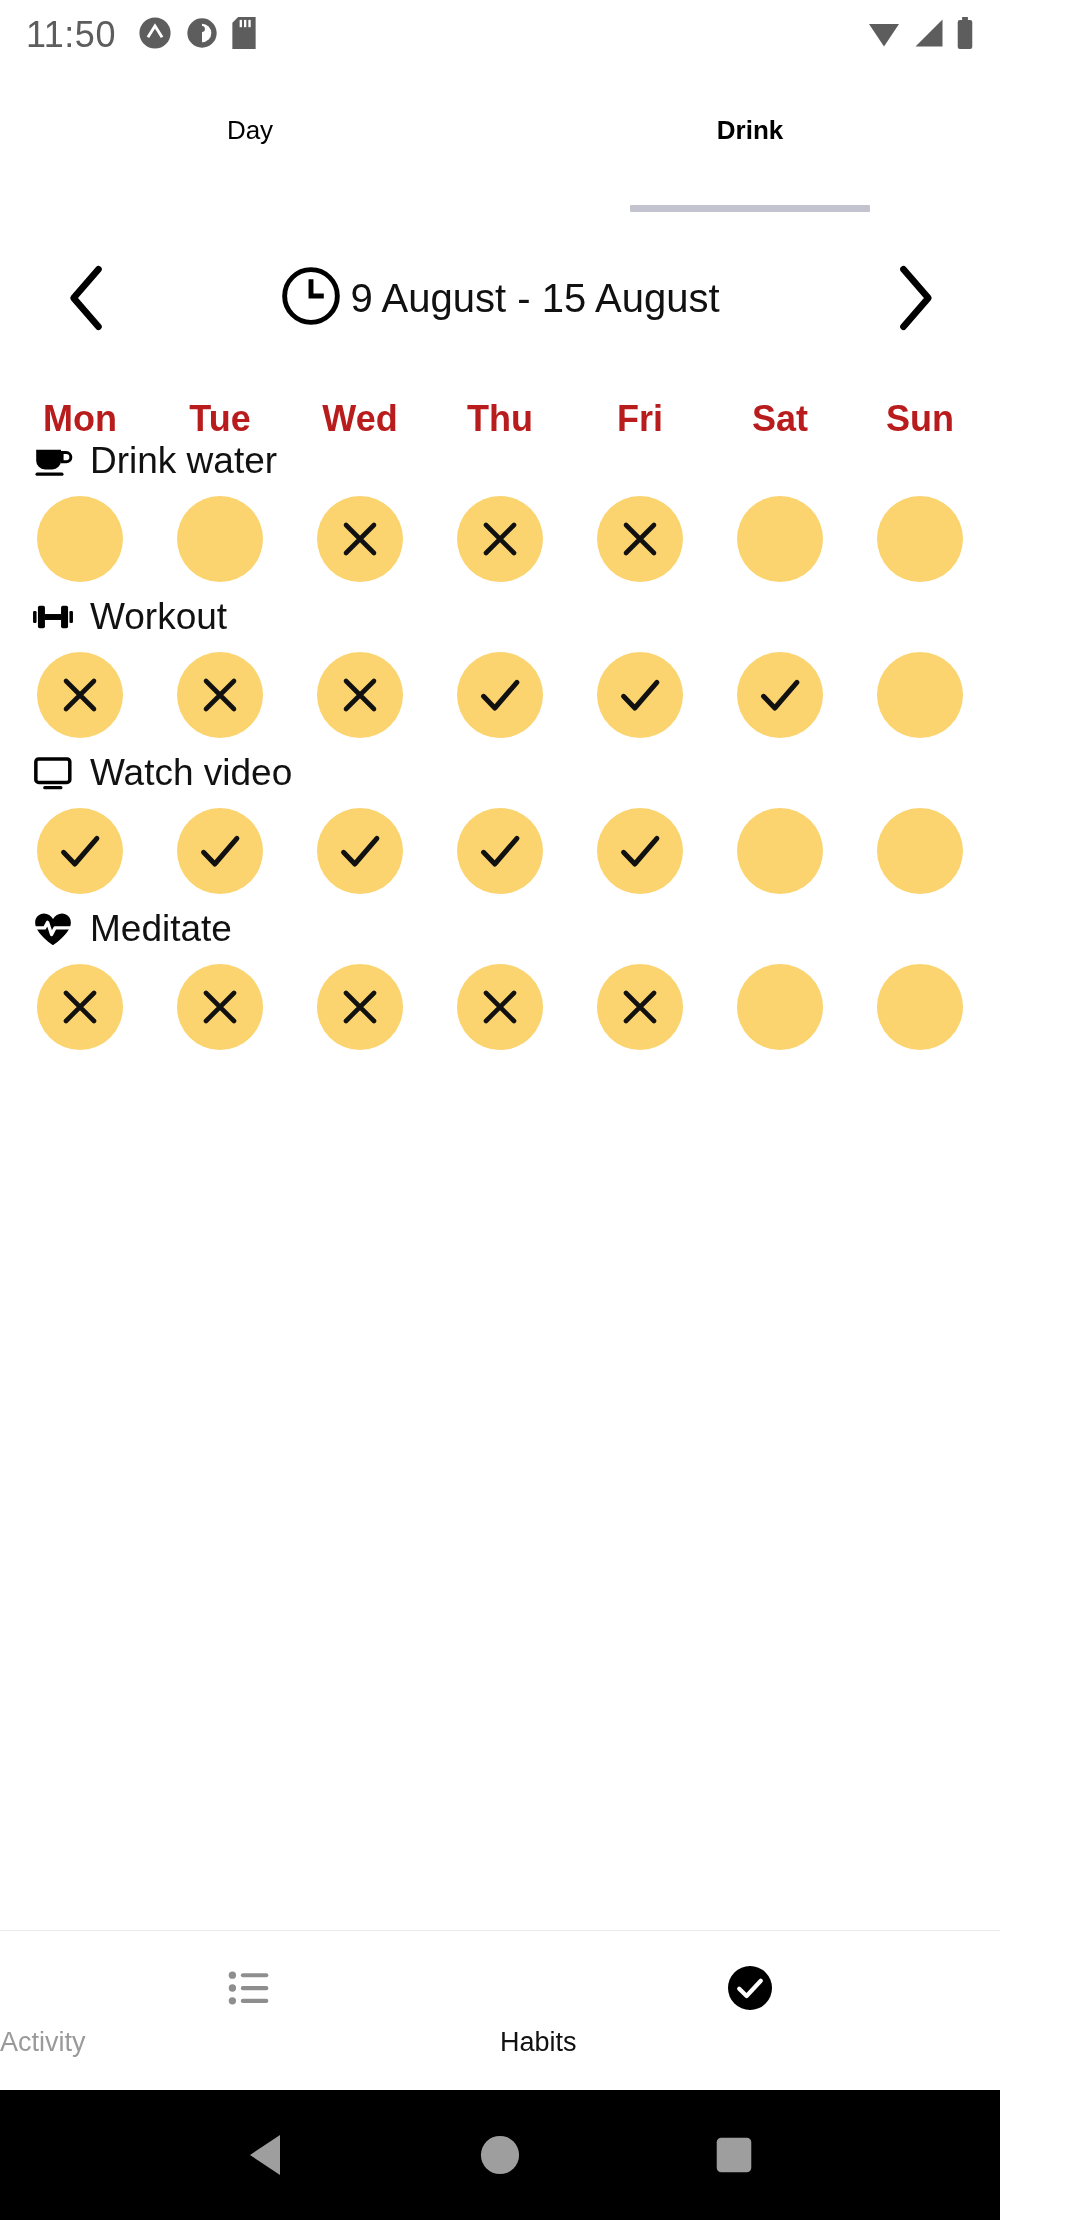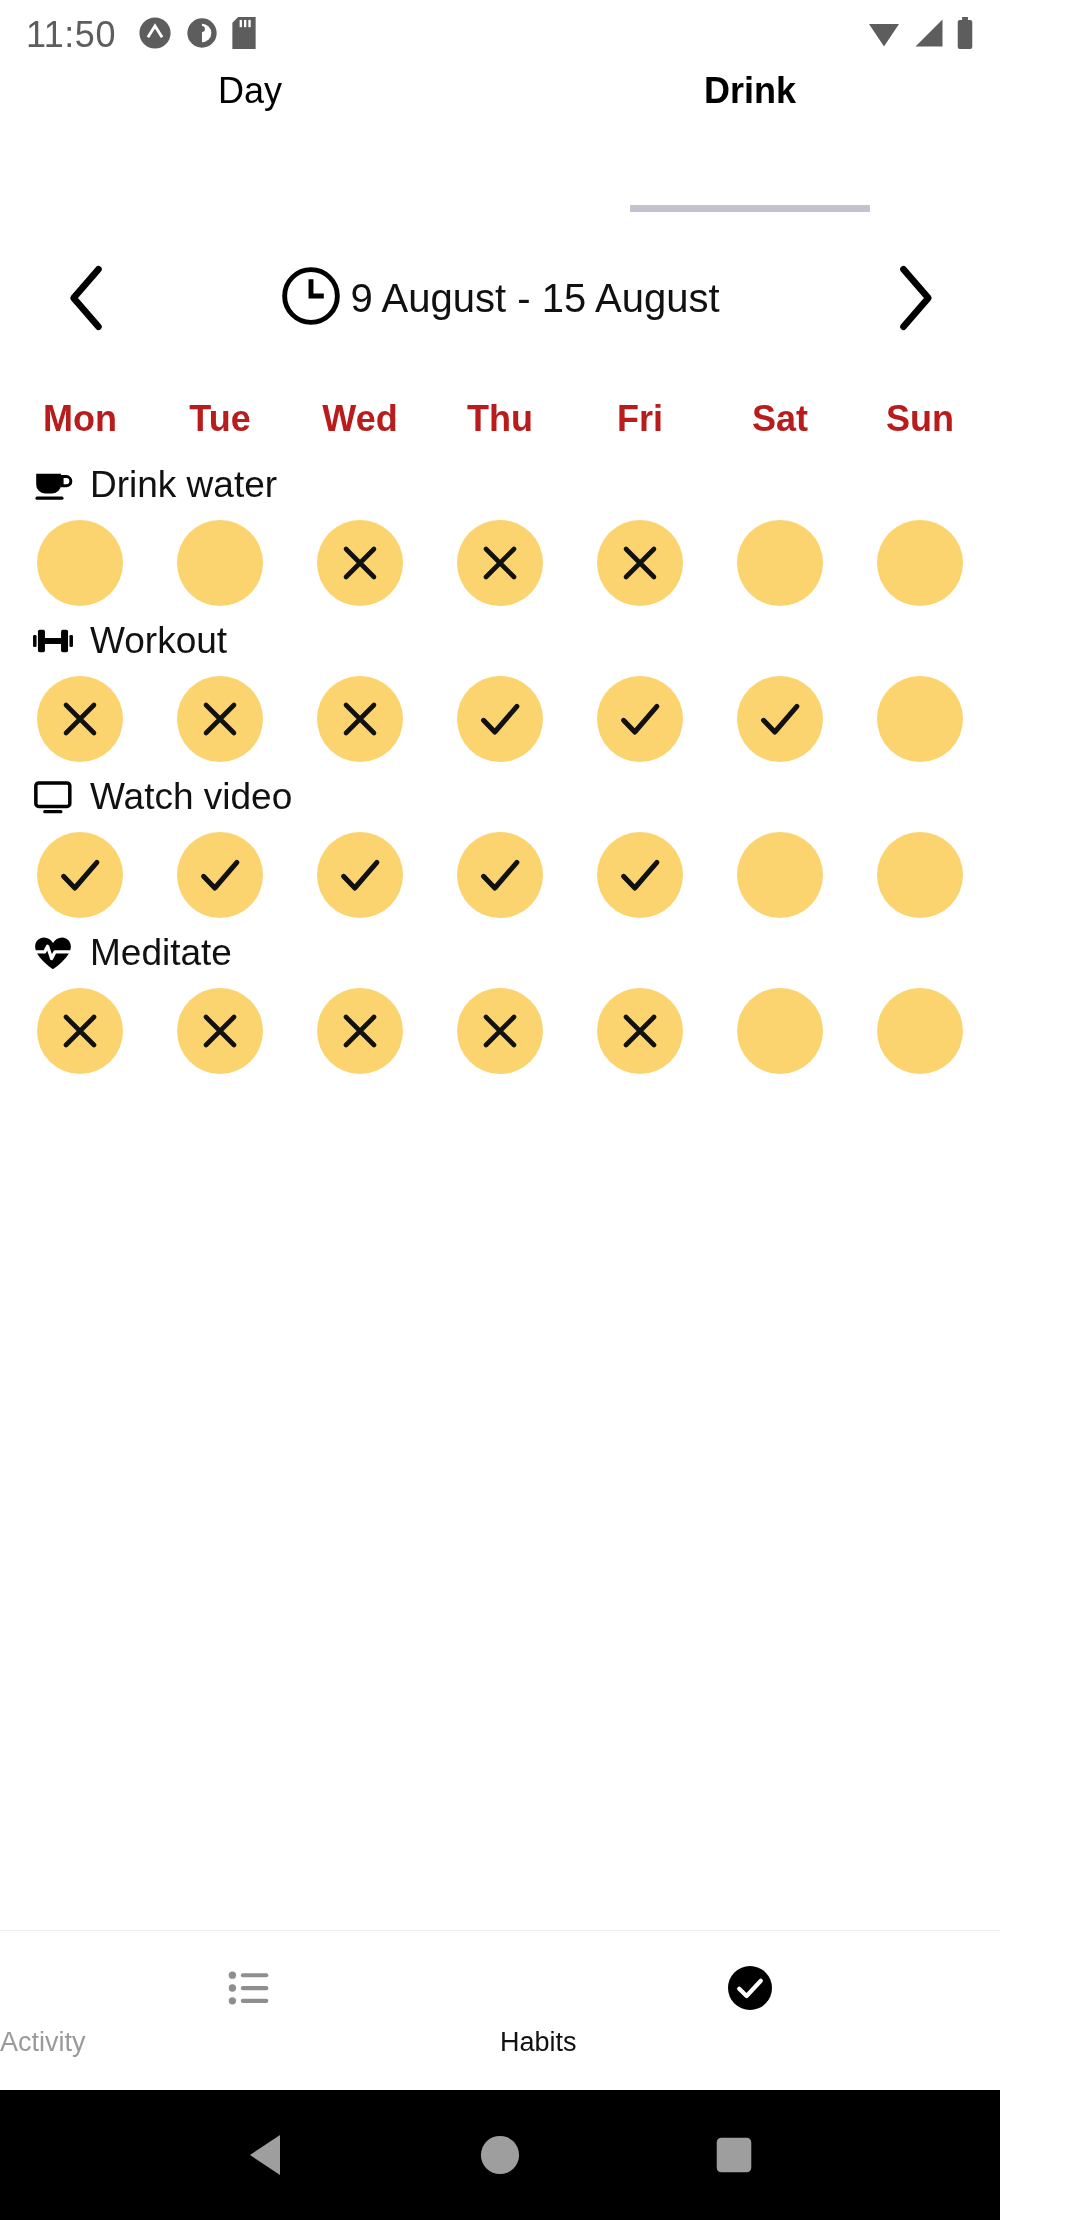--- a/index.html
+++ b/index.html
@@ -21,22 +21,22 @@
   .sb-time { font-size:36px; letter-spacing:0.5px; color:#5d5d5d; }
   .sb-left-icons { display:flex; align-items:center; gap:14px; margin-left:22px; }
   .sb-spacer { flex:1; }
   .sb-right-icons { display:flex; align-items:center; gap:10px; }
   .sb-ic { display:block; }
 
   
   .tabs { display:flex; width:100%; height:120px; }
   .tab {
     flex:1; position:relative;
-    display:flex; align-items:flex-start; justify-content:center;
-    font-size:36px; color:#000;
+    display:flex; align-items:center; justify-content:center;
+    font-size:26px; color:#000;
   }
   .tab.inactive { font-weight:400; }
   .tab.active { font-weight:700; }
   .tab.active::after {
     content:""; position:absolute;
     left:50%; transform:translateX(-50%);
     bottom:-22px; width:240px; height:7px;
     background:#c3c3d0; border-radius:1px;
   }
 
@@ -60,21 +60,21 @@
   .weekhead {
     display:flex; width:100%;
     padding:0 10px; margin-top:40px;
   }
   .wd {
     flex:1; text-align:center;
     font-size:36px; font-weight:700; color:#b91c1c;
   }
 
   
-  .habits { padding:0 10px; margin-top:24px; }
+  .habits { padding:0 10px; }
   .habit { margin-bottom:14px; }
   .habit-title {
     display:flex; align-items:center; gap:16px;
     padding-left:22px; margin-bottom:14px;
   }
   .habit-icon { width:42px; height:42px; display:flex; align-items:center; justify-content:center; }
   .habit-name { font-size:37px; color:#111; }
   .habit-cells { display:flex; width:100%; }
   .cell { flex:1; display:flex; align-items:center; justify-content:center; }
   .circle {

